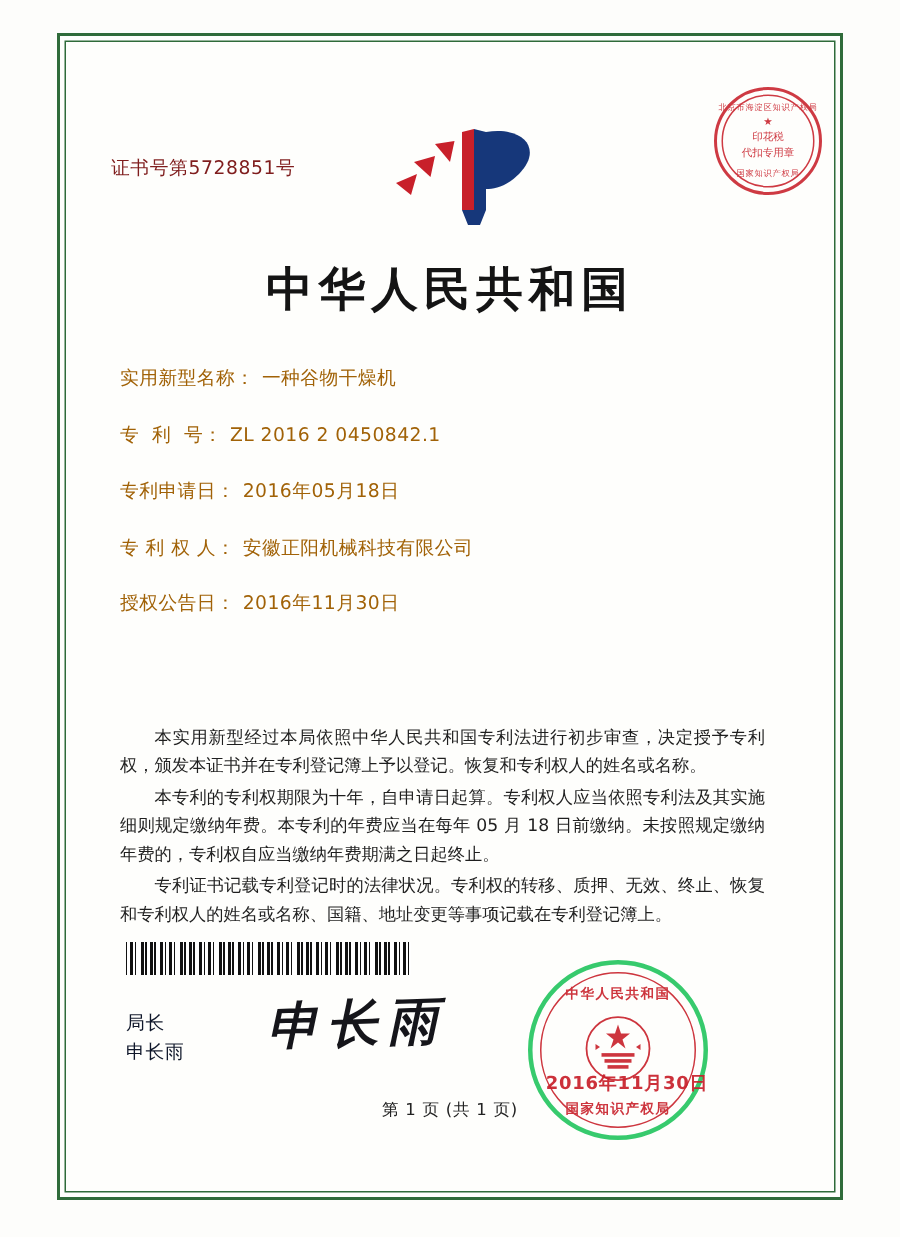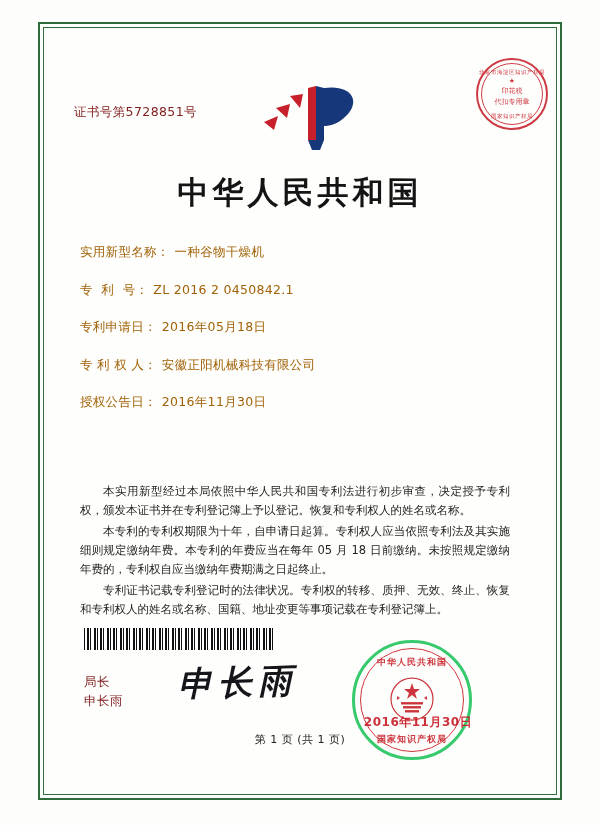--- a/index.html
+++ b/index.html
@@ -177,21 +177,21 @@
         #111 10px, #111 12px, #fff 12px, #fff 13px);
   }
 
   
   .sig-label {
     position: absolute;
     left: 84px;
     top: 672px;
     font-size: 12.5px;
     line-height: 19px;
-    color: #7f1d1d;
+    color: #0f172a;
     letter-spacing: 0.5px;
   }
   .sig-hand {
     position: absolute;
     left: 178px;
     top: 660px;
     font-size: 34px;
     font-family: "DejaVu Serif", "Liberation Serif", serif;
     font-style: italic;
     font-weight: bold;

